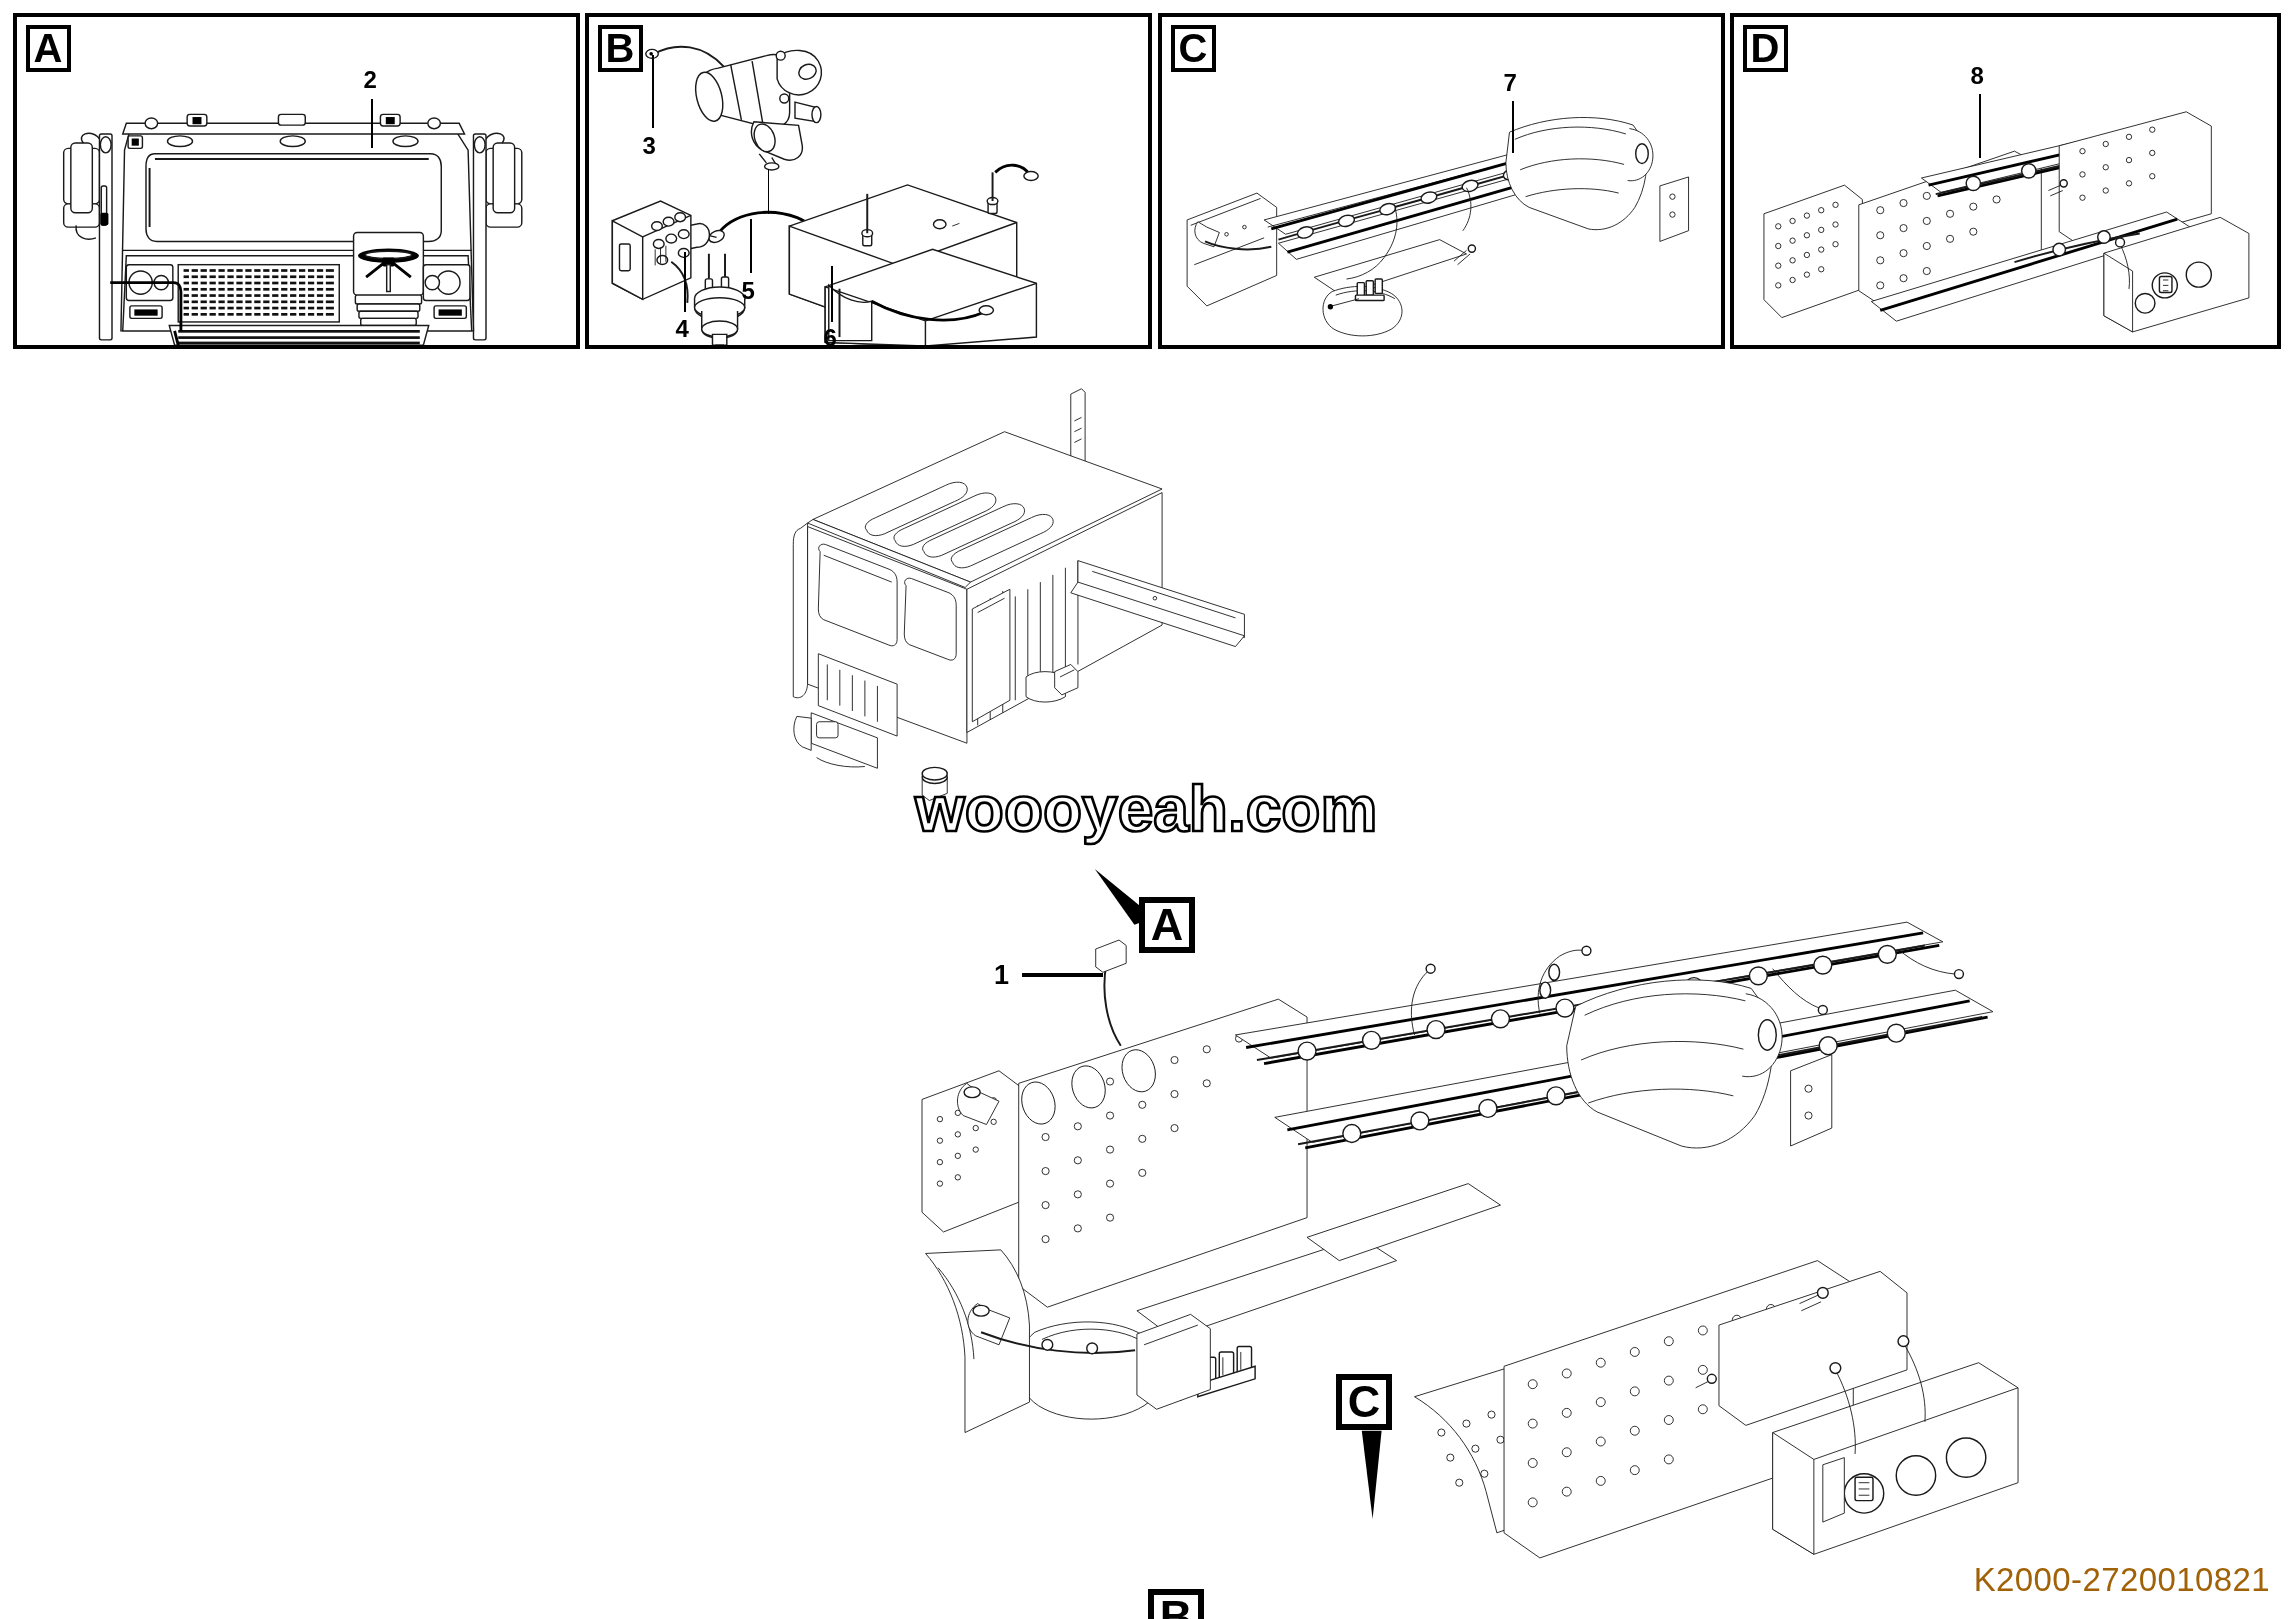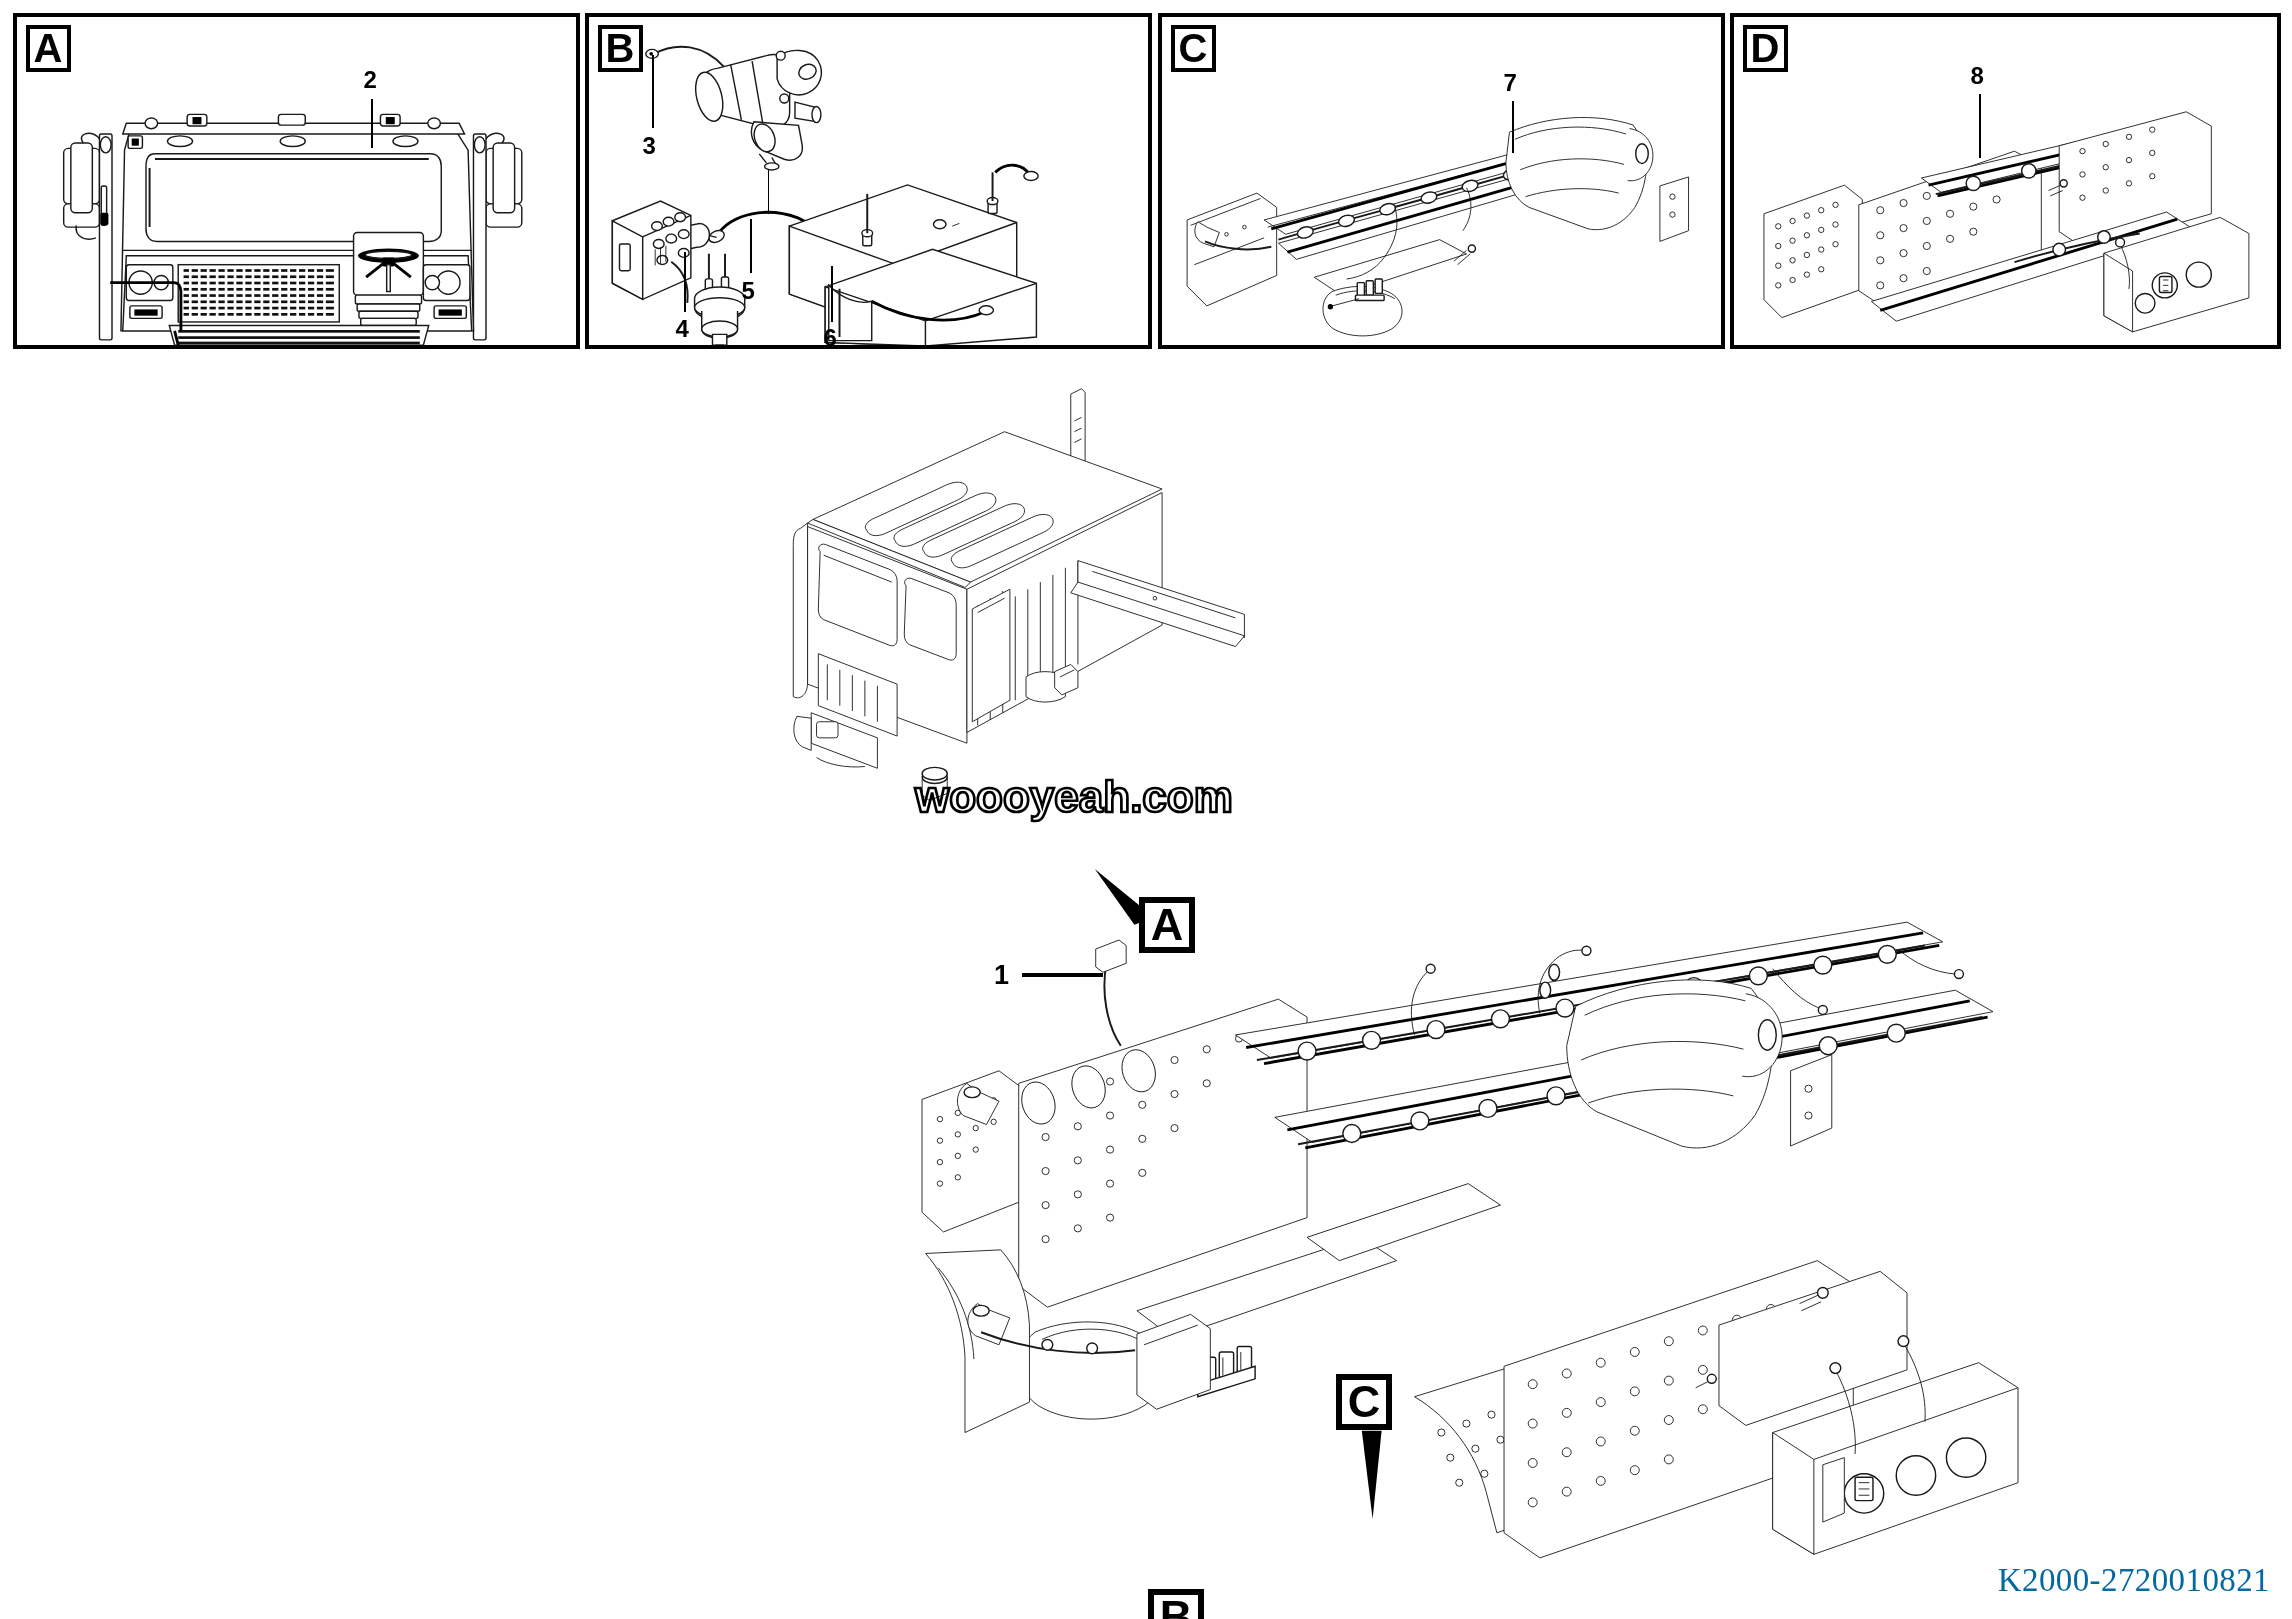--- a/index.html
+++ b/index.html
@@ -115,41 +115,41 @@
   .callout-tail {
     position: absolute;
     z-index: 59;
   }
 
   
   #watermark {
     position: absolute;
     left: 915px;
     top: 772px;
-    font-size: 44px;
+    font-size: 64px;
     font-weight: bold;
     letter-spacing: 0px;
     color: transparent;
     -webkit-text-stroke: 2.7px #000;
     z-index: 70;
     white-space: nowrap;
     font-family: "Liberation Sans", sans-serif;
     pointer-events: none;
     text-align: center;
   }
 
   
   #part-number {
     position: absolute;
     right: 23px;
     bottom: 19.7px;
     font-size: 33px;
-    color: #0369a1;
+    color: #a16207;
     letter-spacing: 0.4px;
-    font-family: Liberation Serif, serif;
+    font-family: Liberation Sans, sans-serif;
   }
 </style>
 </head>
 <body>
 
 <div id="page">
 
   <div id="detail-strip">
 
     <div class="panel" style="left:0px; width:567px;">

